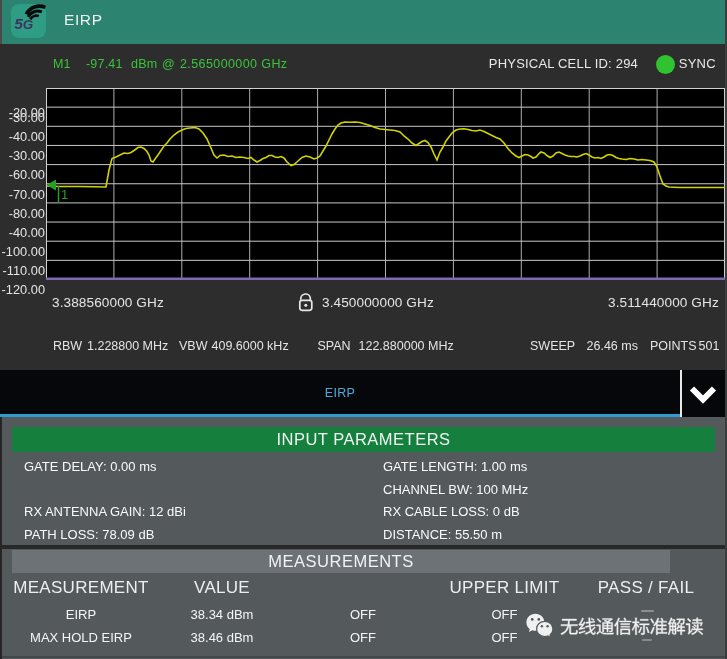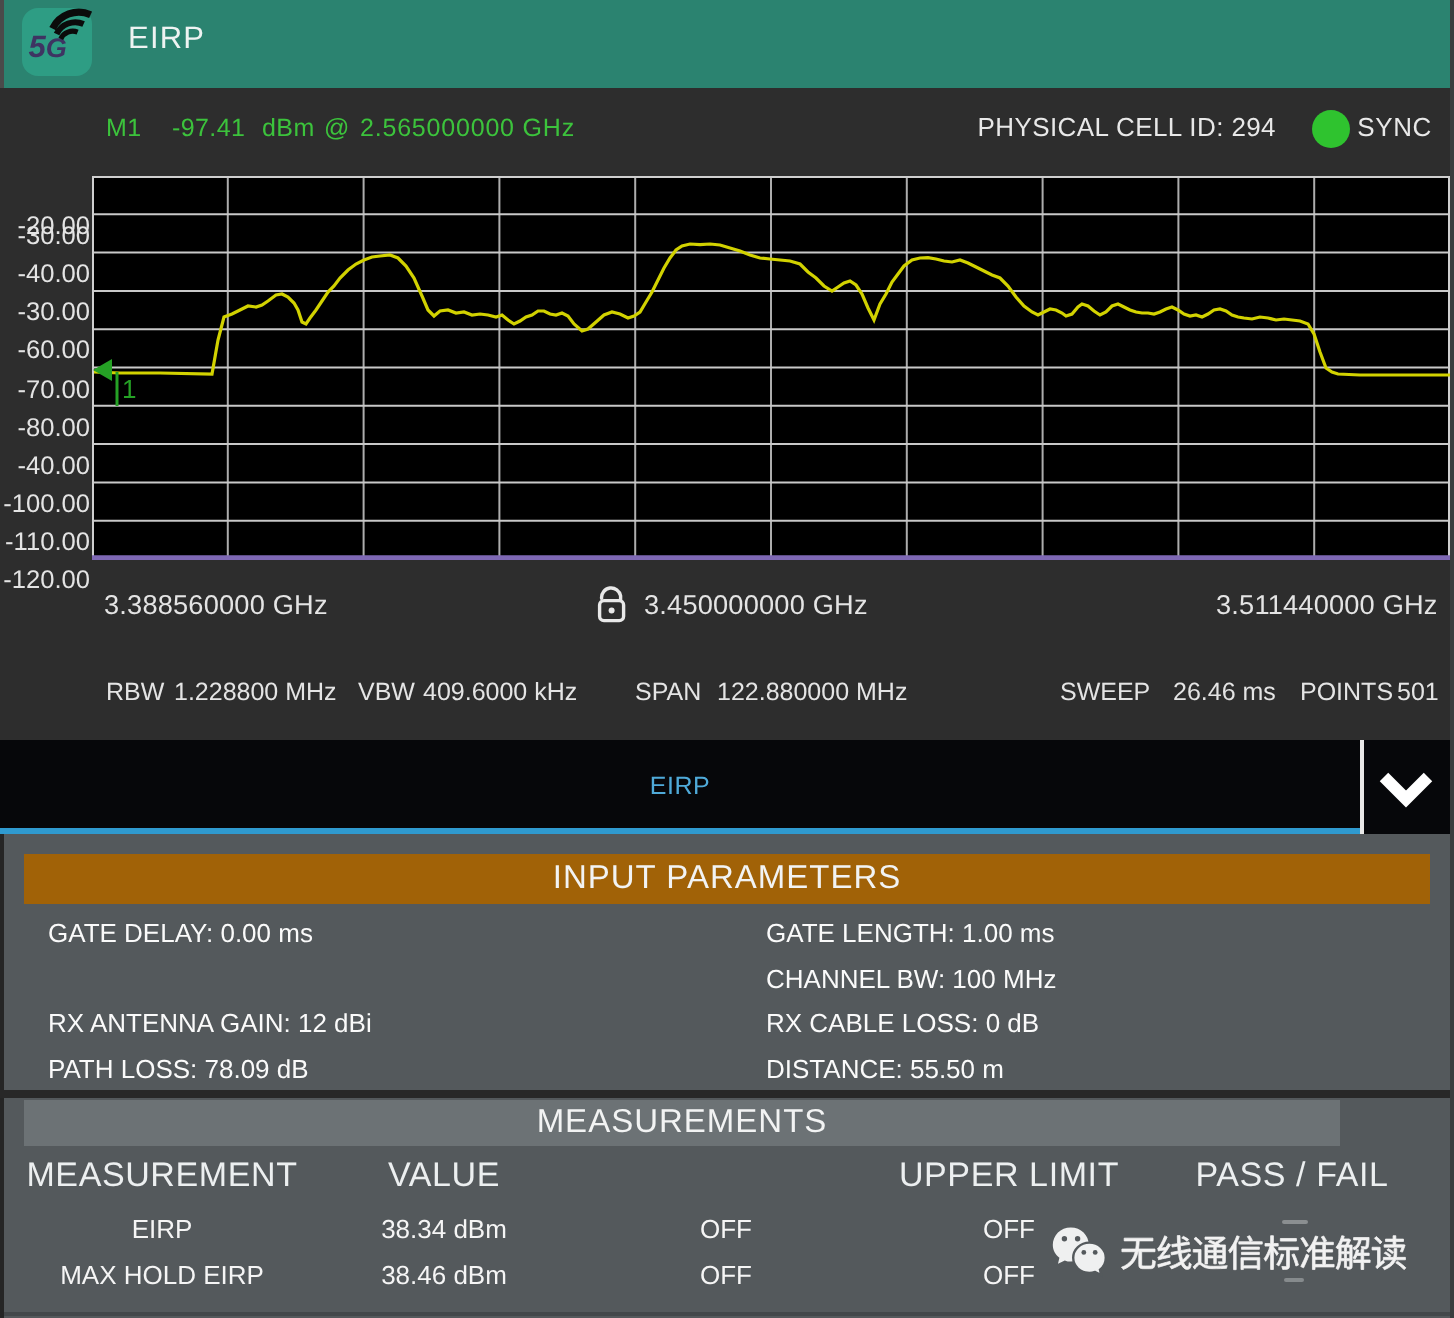--- a/index.html
+++ b/index.html
@@ -21,21 +21,21 @@
 .ylab{width:45px;text-align:right;font-size:12.8px;color:#e4e4e4;}
 .xlab{font-size:13.6px;color:#e4e4e4;letter-spacing:0.1px;}
 .rlab{font-size:12.5px;color:#e4e4e4;top:338.5px;}
 
 #selbar{left:0;top:370px;width:727px;height:47px;background:#06070a;}
 #seltxt{left:0;top:386px;width:680px;text-align:center;font-size:12.5px;color:#4faad9;letter-spacing:0.3px;}
 #underl{left:0;top:414px;width:680px;height:3px;background:#2f9ad0;}
 #divid{left:680px;top:370px;width:1.7px;height:47px;background:#e8e8e8;}
 
 #panel{left:0;top:417px;width:727px;height:242px;background:#54595c;border-left:2px solid #252525;border-right:2px solid #252525;box-sizing:border-box;}
-.band{left:12px;width:703px;height:25px;background:#a16207;color:#f2f3f3;font-size:16.5px;text-align:center;line-height:25.5px;letter-spacing:0.5px;}
+.band{left:12px;width:703px;height:25px;background:#15803d;color:#f2f3f3;font-size:16.5px;text-align:center;line-height:25.5px;letter-spacing:0.5px;}
 .band2{left:12px;width:658px;height:23px;background:#6c7275;color:#f2f3f3;font-size:16.5px;text-align:center;line-height:23.5px;letter-spacing:0.5px;}
 #botline{left:2px;top:656px;width:723px;height:2px;background:#43474a;}
 .ptxt{font-size:13px;color:#fafafa;}
 .th{font-size:17px;color:#eceff0;text-align:center;letter-spacing:0.3px;}
 .td{font-size:13px;color:#f5f5f5;text-align:center;}
 .c1{left:0;width:162px;} .c2{left:162px;width:120px;} .c3{left:282px;width:162px;} .c4{left:444px;width:121px;} .c5{left:565px;width:162px;}
 </style>
 </head>
 <body>
 <div id="page">

